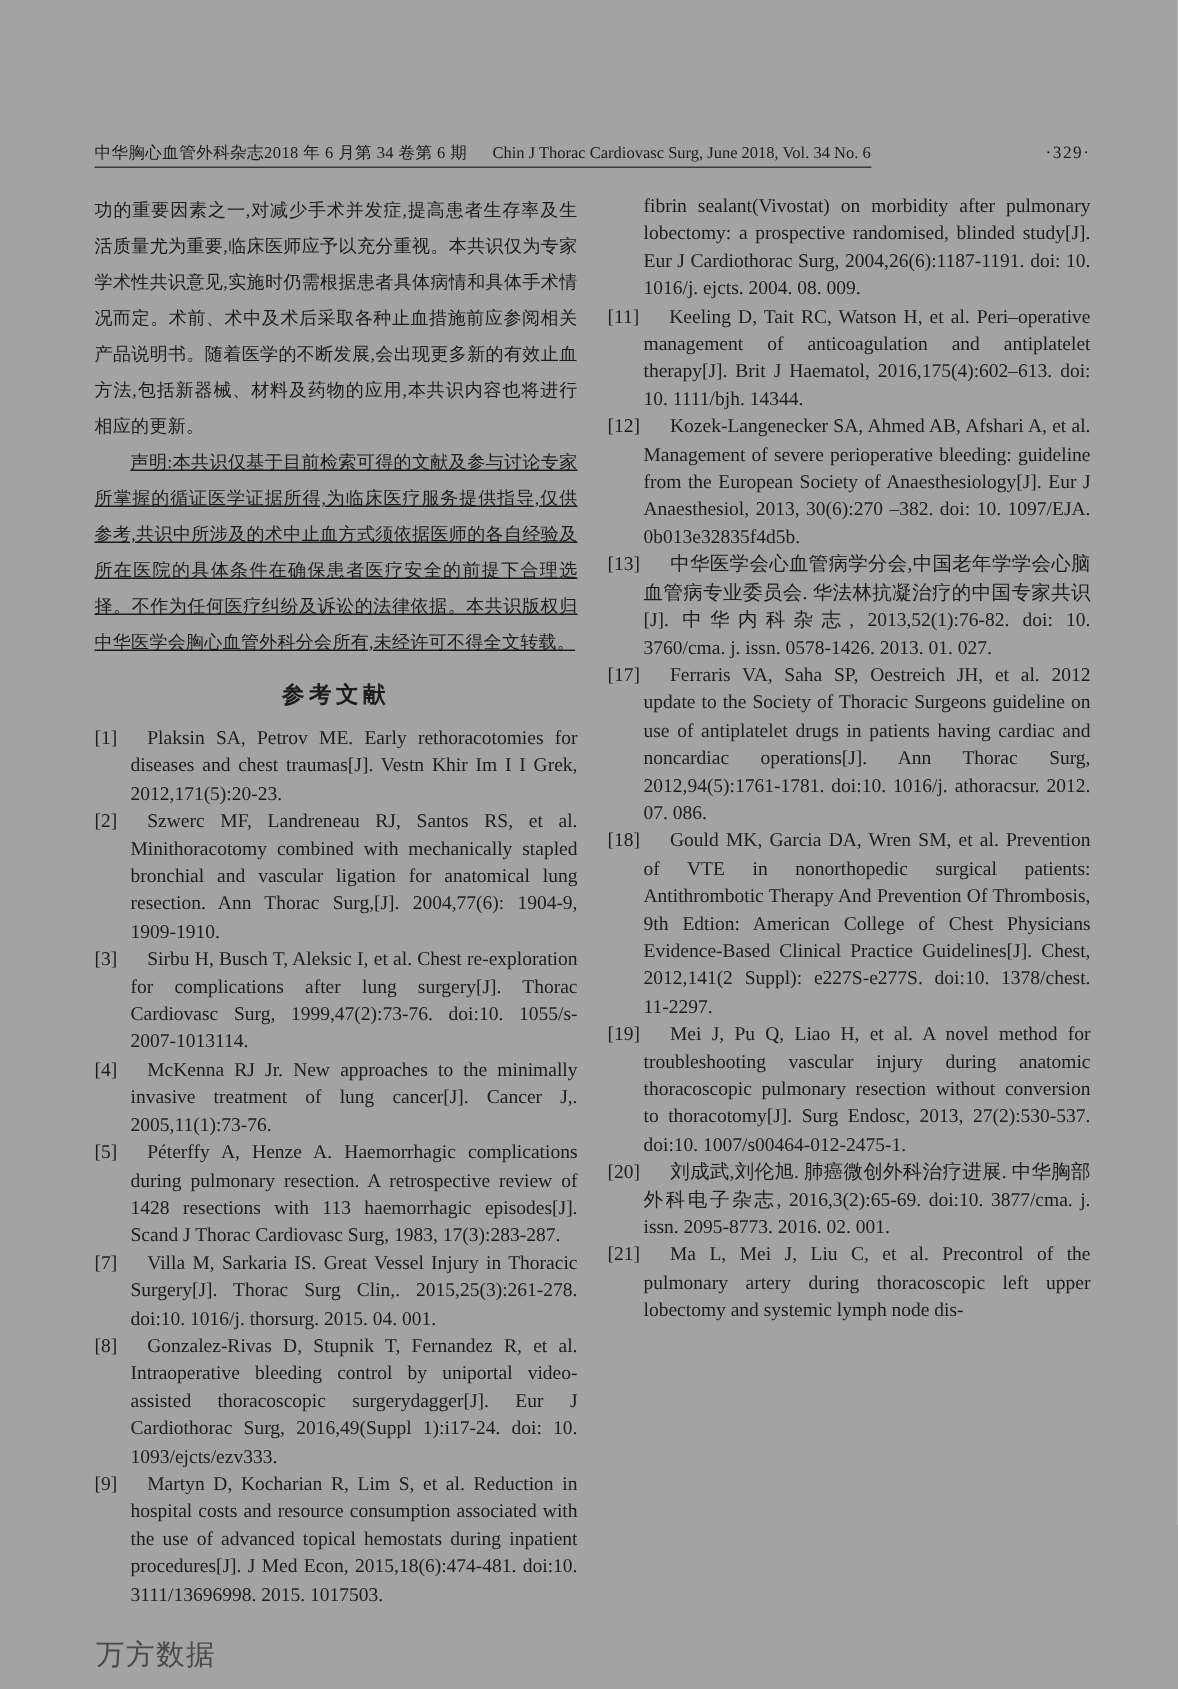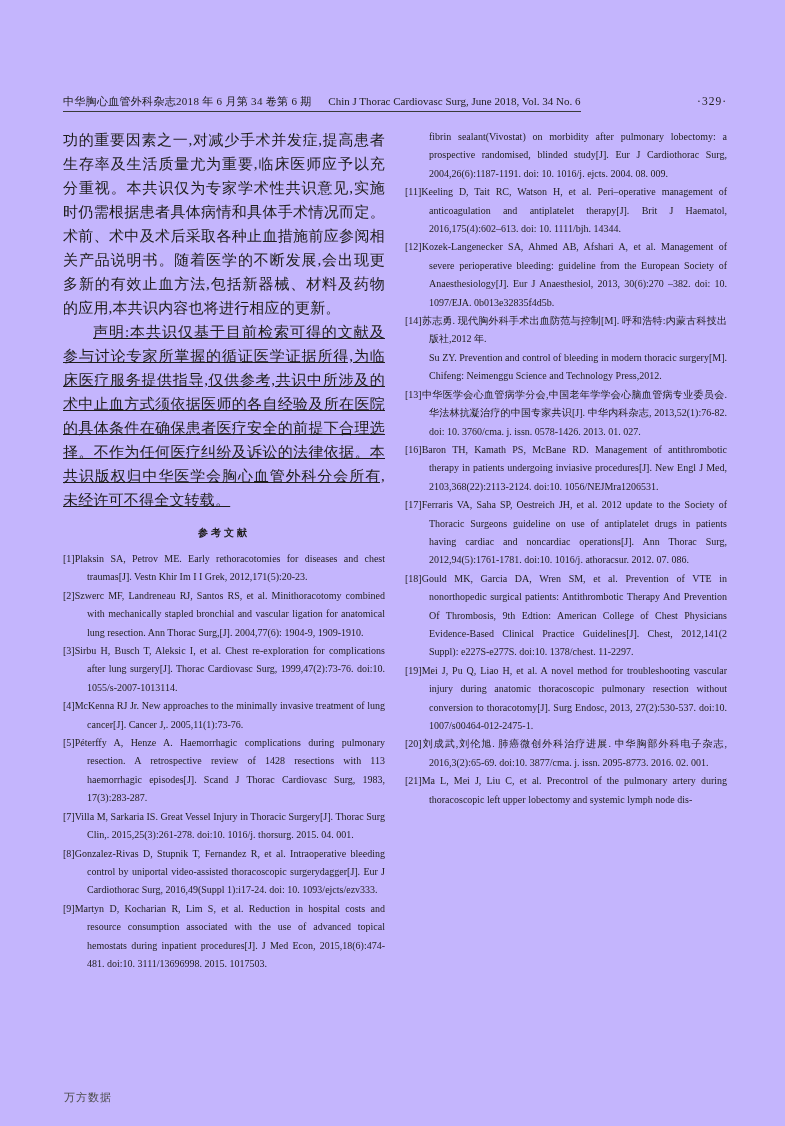--- a/index.html
+++ b/index.html
@@ -1,19 +1,19 @@
 <!DOCTYPE html>
 <html><head>
 <meta charset="utf-8">
 <style>
   html,body{margin:0;padding:0;}
   .page{
     position:relative;
     width:785px;height:1126px;
-    background:#c4b5fd;
+    background:#a3a3a3;
     font-family:"Liberation Serif","DejaVu Serif",serif;
     color:#1e1d1b;
     overflow:hidden;
     box-sizing:border-box;
   }
   .content{
     position:absolute;
     top:94px;left:63px;
     width:664px;
   }
@@ -37,47 +37,47 @@
     display:flex;
     gap:20px;
     margin-top:16px;
   }
   .col{
     width:322px;
     text-align:justify;
   }
   
   .body-par{
-    font-size:15px;
+    font-size:12px;
     line-height:24px;
     margin:0;
     letter-spacing:.2px;
   }
   .body-par.indent{text-indent:2em;text-decoration:underline;}
   
   .refs-heading{
     text-align:center;
     font-weight:bold;
-    font-size:10px;
+    font-size:15px;
     letter-spacing:3px;
     margin:14px 0 10px 0;
   }
   .ref{
-    font-size:10px;
+    font-size:13px;
     line-height:18.4px;
     padding-left:24px;
   }
   .ref-main{text-indent:-24px;}
   .ref-sub{text-indent:0;}
-  .ref-label{margin-right:0;}
+  .ref-label{margin-right:20px;}
   
   .watermark{
     position:absolute;
     left:64px;top:1090px;
-    font-size:11px;
+    font-size:19px;
     color:#4b4a48;
     font-family:"Liberation Sans","DejaVu Sans",sans-serif;
     letter-spacing:1px;
   }
 </style>
 </head>
 <body>
 
 <div class="page">
   <div class="content">
@@ -130,29 +130,22 @@
             <div class="ref-sub">fibrin sealant(Vivostat) on morbidity after pulmonary lobectomy: a prospective randomised, blinded study[J]. Eur J Cardiothorac Surg, 2004,26(6):1187-1191. doi: 10. 1016/j. ejcts. 2004. 08. 009.</div>
           </div>
 
         <div class="ref">
             <div class="ref-main"><span class="ref-label">[11]</span><span>Keeling D, Tait RC, Watson H, et al. Peri–operative management of anticoagulation and antiplatelet therapy[J]. Brit J Haematol, 2016,175(4):602–613. doi: 10. 1111/bjh. 14344.</span></div>
           </div>
         <div class="ref">
             <div class="ref-main"><span class="ref-label">[12]</span><span>Kozek-Langenecker SA, Ahmed AB, Afshari A, et al. Management of severe perioperative bleeding: guideline from the European Society of Anaesthesiology[J]. Eur J Anaesthesiol, 2013, 30(6):270 –382. doi: 10. 1097/EJA. 0b013e32835f4d5b.</span></div>
           </div>
         <div class="ref">
-          <div class="ref-main"><span class="ref-label">[14]</span><span>苏志勇. 现代胸外科手术出血防范与控制[M]. 呼和浩特:内蒙古科技出版社,2012 年.</span></div>
-          <div class="ref-sub">Su ZY. Prevention and control of bleeding in modern thoracic surgery[M]. Chifeng: Neimenggu Science and Technology Press,2012.</div>
-        </div>
-        <div class="ref">
           <div class="ref-main"><span class="ref-label">[13]</span><span>中华医学会心血管病学分会,中国老年学学会心脑血管病专业委员会. 华法林抗凝治疗的中国专家共识[J]. 中华内科杂志, 2013,52(1):76-82. doi: 10. 3760/cma. j. issn. 0578-1426. 2013. 01. 027.</span></div>
         </div>
-        <div class="ref">
-            <div class="ref-main"><span class="ref-label">[16]</span><span>Baron TH, Kamath PS, McBane RD. Management of antithrombotic therapy in patients undergoing inviasive procedures[J]. New Engl J Med, 2103,368(22):2113-2124. doi:10. 1056/NEJMra1206531.</span></div>
-          </div>
         <div class="ref">
             <div class="ref-main"><span class="ref-label">[17]</span><span>Ferraris VA, Saha SP, Oestreich JH, et al. 2012 update to the Society of Thoracic Surgeons guideline on use of antiplatelet drugs in patients having cardiac and noncardiac operations[J]. Ann Thorac Surg, 2012,94(5):1761-1781. doi:10. 1016/j. athoracsur. 2012. 07. 086.</span></div>
           </div>
         <div class="ref">
             <div class="ref-main"><span class="ref-label">[18]</span><span>Gould MK, Garcia DA, Wren SM, et al. Prevention of VTE in nonorthopedic surgical patients: Antithrombotic Therapy And Prevention Of Thrombosis, 9th Edtion: American College of Chest Physicians Evidence-Based Clinical Practice Guidelines[J]. Chest, 2012,141(2 Suppl): e227S-e277S. doi:10. 1378/chest. 11-2297.</span></div>
           </div>
         <div class="ref">
             <div class="ref-main"><span class="ref-label">[19]</span><span>Mei J, Pu Q, Liao H, et al. A novel method for troubleshooting vascular injury during anatomic thoracoscopic pulmonary resection without conversion to thoracotomy[J]. Surg Endosc, 2013, 27(2):530-537. doi:10. 1007/s00464-012-2475-1.</span></div>
           </div>
         <div class="ref">

